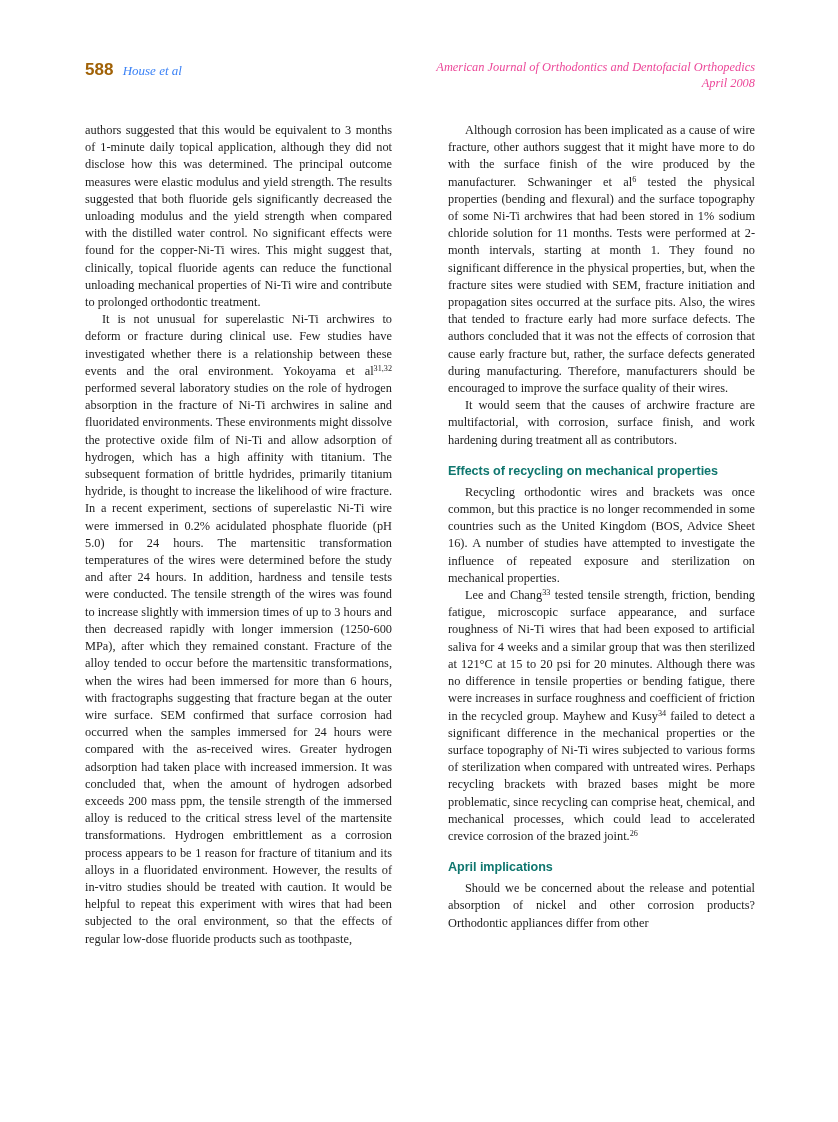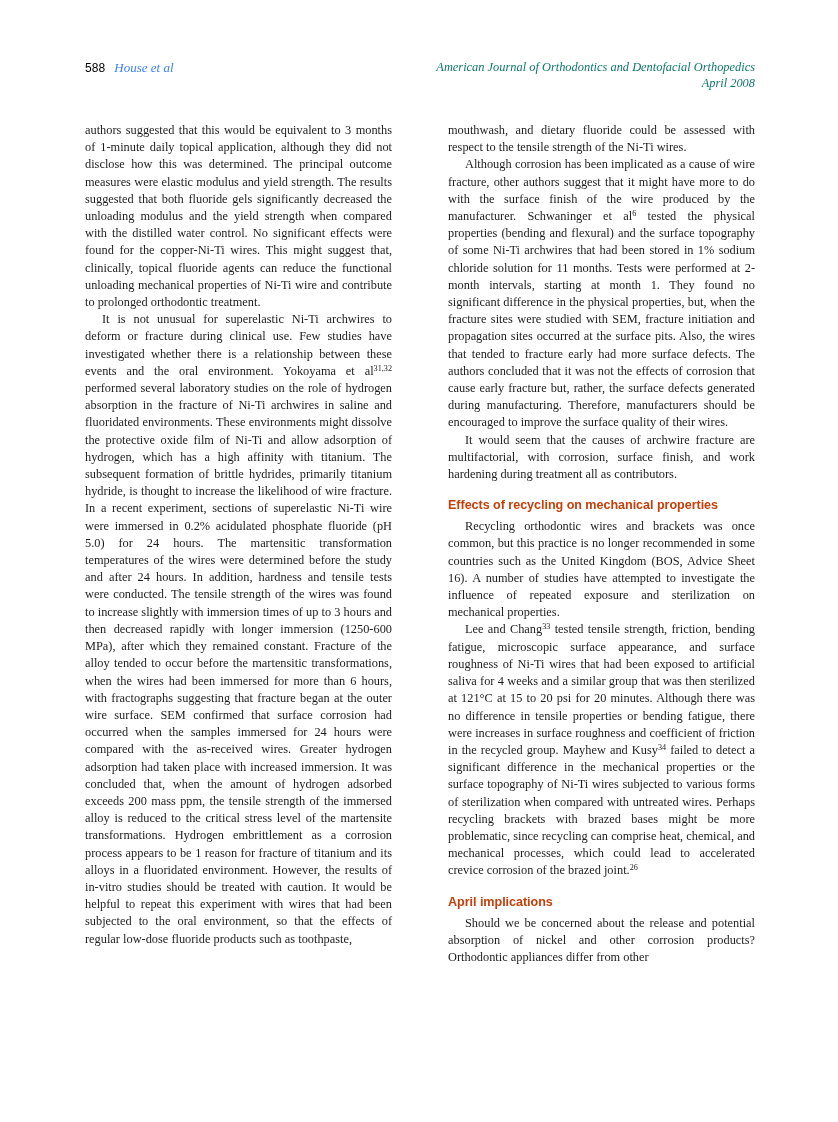--- a/index.html
+++ b/index.html
@@ -28,38 +28,38 @@
     justify-content: space-between;
   }
   .rh-left {
     display: flex;
     align-items: baseline;
     gap: 9px;
     white-space: nowrap;
   }
   .rh-pageno {
     font-family: "Liberation Sans", sans-serif;
-    font-weight: normal;
-    font-size: 12px;
-    color: #000000;
+    font-weight: bold;
+    font-size: 17px;
+    color: #a16207;
     letter-spacing: 0.1px;
   }
   .rh-authors {
     font-family: "Liberation Serif", serif;
     font-style: italic;
     font-size: 13px;
     color: #3b82f6;
   }
   .rh-right {
     text-align: right;
     font-family: "Liberation Serif", serif;
     font-style: italic;
     font-size: 12.4px;
     line-height: 15.5px;
-    color: #0f766e;
+    color: #ec4899;
     white-space: nowrap;
   }
 
   
   .columns {
     position: absolute;
     left: 85px;
     top: 122px;
     width: 670px;
     height: 925px;
@@ -89,21 +89,21 @@
     vertical-align: 0.52em;
   }
 
   h3.section-head {
     margin: 0;
     padding: 14px 0 5px 0;
     font-family: "Liberation Sans", sans-serif;
     font-weight: bold;
     font-size: 12.6px;
     line-height: 16px;
-    color: #c2410c;
+    color: #0f766e;
     letter-spacing: -0.05px;
   }
 </style>
 </head>
 <body>
 
 <div class="page">
 
   <div class="running-head">
     <div class="rh-left">
@@ -115,21 +115,20 @@
       <div>April 2008</div>
     </div>
   </div>
 
   <div class="columns">
     <div class="column" id="col-left">
         <p class="para no-indent">authors suggested that this would be equivalent to 3 months of 1-minute daily topical application, although they did not disclose how this was determined. The principal outcome measures were elastic modulus and yield strength. The results suggested that both fluoride gels significantly decreased the unloading modulus and the yield strength when compared with the distilled water control. No significant effects were found for the copper-Ni-Ti wires. This might suggest that, clinically, topical fluoride agents can reduce the functional unloading mechanical properties of Ni-Ti wire and contribute to prolonged orthodontic treatment.</p>
         <p class="para">It is not unusual for superelastic Ni-Ti archwires to deform or fracture during clinical use. Few studies have investigated whether there is a relationship between these events and the oral environment. Yokoyama et al<sup>31,32</sup> performed several laboratory studies on the role of hydrogen absorption in the fracture of Ni-Ti archwires in saline and fluoridated environments. These environments might dissolve the protective oxide film of Ni-Ti and allow adsorption of hydrogen, which has a high affinity with titanium. The subsequent formation of brittle hydrides, primarily titanium hydride, is thought to increase the likelihood of wire fracture. In a recent experiment, sections of superelastic Ni-Ti wire were immersed in 0.2% acidulated phosphate fluoride (pH 5.0) for 24 hours. The martensitic transformation temperatures of the wires were determined before the study and after 24 hours. In addition, hardness and tensile tests were conducted. The tensile strength of the wires was found to increase slightly with immersion times of up to 3 hours and then decreased rapidly with longer immersion (1250-600 MPa), after which they remained constant. Fracture of the alloy tended to occur before the martensitic transformations, when the wires had been immersed for more than 6 hours, with fractographs suggesting that fracture began at the outer wire surface. SEM confirmed that surface corrosion had occurred when the samples immersed for 24 hours were compared with the as-received wires. Greater hydrogen adsorption had taken place with increased immersion. It was concluded that, when the amount of hydrogen adsorbed exceeds 200 mass ppm, the tensile strength of the immersed alloy is reduced to the critical stress level of the martensite transformations. Hydrogen embrittlement as a corrosion process appears to be 1 reason for fracture of titanium and its alloys in a fluoridated environment. However, the results of in-vitro studies should be treated with caution. It would be helpful to repeat this experiment with wires that had been subjected to the oral environment, so that the effects of regular low-dose fluoride products such as toothpaste,</p>
       </div>
     <div class="column" id="col-right">
-        <p class="para no-indent">mouthwash, and dietary fluoride could be assessed with respect to the tensile strength of the Ni-Ti wires.</p>
         <p class="para">Although corrosion has been implicated as a cause of wire fracture, other authors suggest that it might have more to do with the surface finish of the wire produced by the manufacturer. Schwaninger et al<sup>6</sup> tested the physical properties (bending and flexural) and the surface topography of some Ni-Ti archwires that had been stored in 1% sodium chloride solution for 11 months. Tests were performed at 2-month intervals, starting at month 1. They found no significant difference in the physical properties, but, when the fracture sites were studied with SEM, fracture initiation and propagation sites occurred at the surface pits. Also, the wires that tended to fracture early had more surface defects. The authors concluded that it was not the effects of corrosion that cause early fracture but, rather, the surface defects generated during manufacturing. Therefore, manufacturers should be encouraged to improve the surface quality of their wires.</p>
         <p class="para">It would seem that the causes of archwire fracture are multifactorial, with corrosion, surface finish, and work hardening during treatment all as contributors.</p>
         <h3 class="section-head">Effects of recycling on mechanical properties</h3>
         <p class="para">Recycling orthodontic wires and brackets was once common, but this practice is no longer recommended in some countries such as the United Kingdom (BOS, Advice Sheet 16). A number of studies have attempted to investigate the influence of repeated exposure and sterilization on mechanical properties.</p>
         <p class="para">Lee and Chang<sup>33</sup> tested tensile strength, friction, bending fatigue, microscopic surface appearance, and surface roughness of Ni-Ti wires that had been exposed to artificial saliva for 4 weeks and a similar group that was then sterilized at 121°C at 15 to 20 psi for 20 minutes. Although there was no difference in tensile properties or bending fatigue, there were increases in surface roughness and coefficient of friction in the recycled group. Mayhew and Kusy<sup>34</sup> failed to detect a significant difference in the mechanical properties or the surface topography of Ni-Ti wires subjected to various forms of sterilization when compared with untreated wires. Perhaps recycling brackets with brazed bases might be more problematic, since recycling can comprise heat, chemical, and mechanical processes, which could lead to accelerated crevice corrosion of the brazed joint.<sup>26</sup></p>
         <h3 class="section-head">April implications</h3>
         <p class="para">Should we be concerned about the release and potential absorption of nickel and other corrosion products? Orthodontic appliances differ from other</p>
       </div>
   </div>
 

